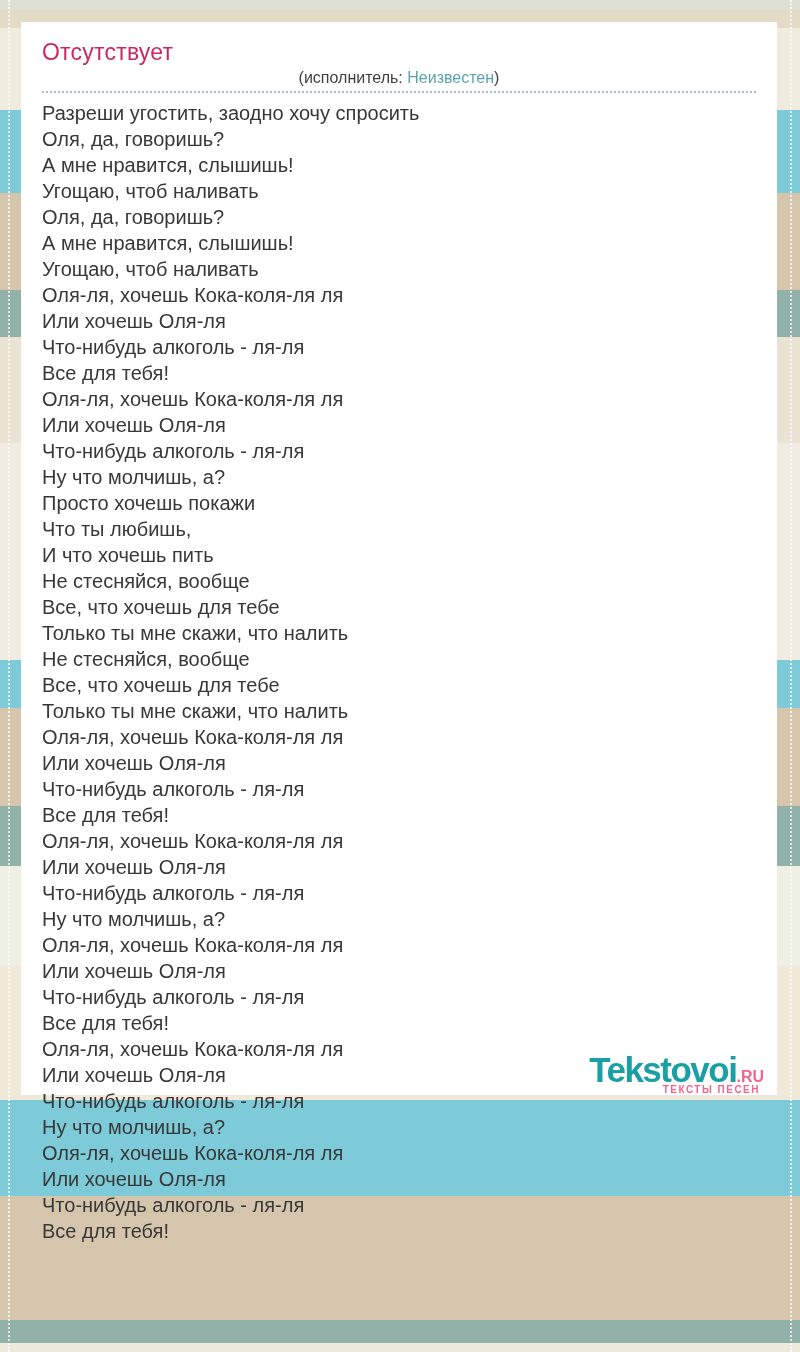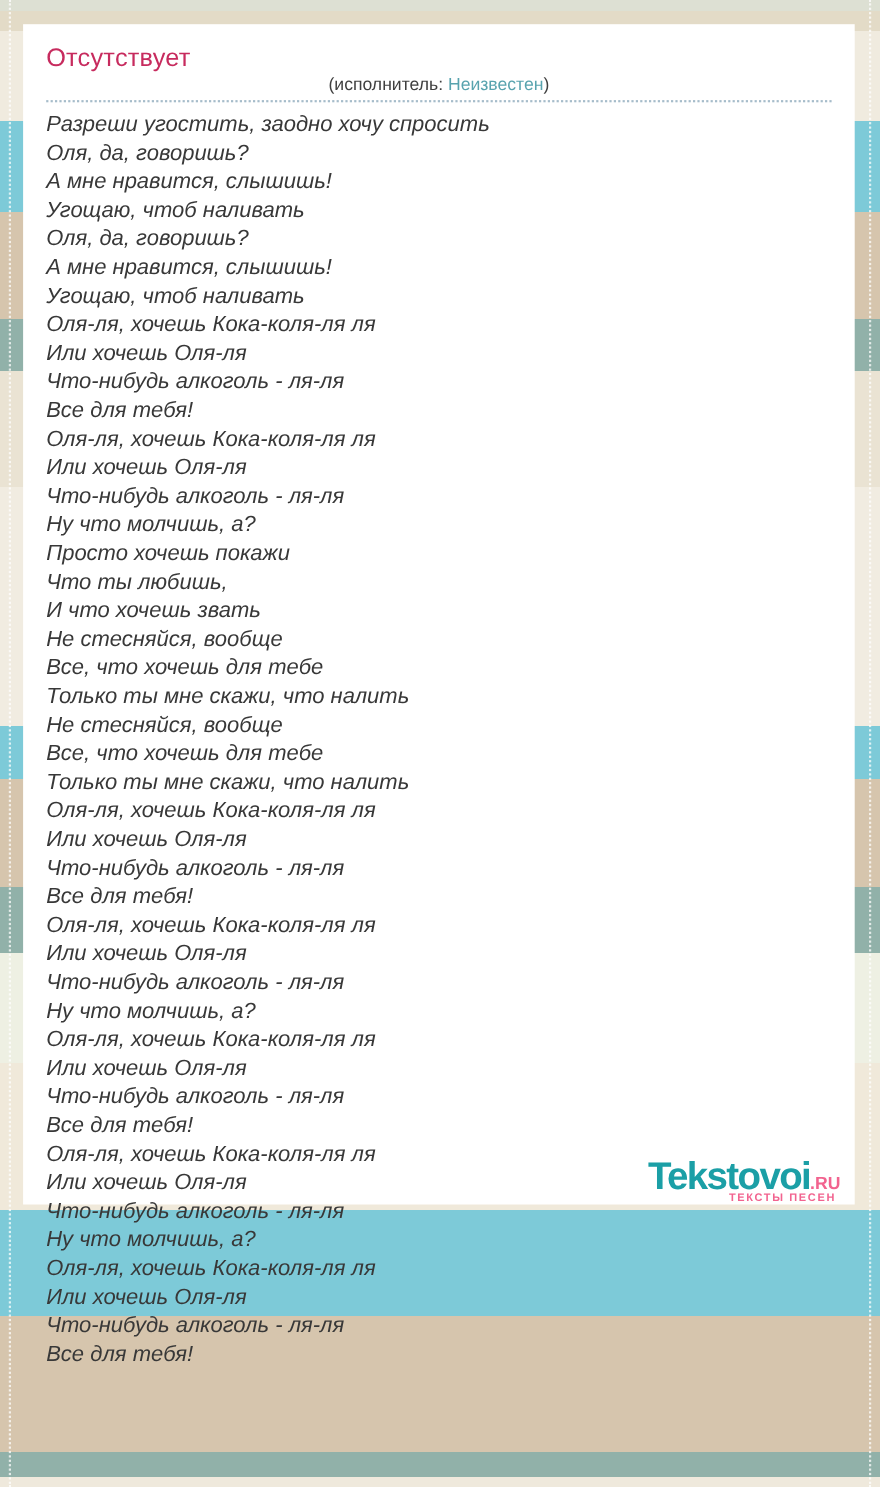--- a/index.html
+++ b/index.html
@@ -83,21 +83,20 @@
   }
   .sep {
     border-bottom: 2px dotted var(--separator);
     margin-top: 3px;
   }
   .lyrics {
     margin-top: 7px;
     font-size: 20px;
     line-height: 26px;
     color: var(--body_text);
-    font-style: italic;
   }
   .lyric-line { white-space: pre; }
 
   .logo {
     position: absolute;
     right: 13px;
     bottom: 0px;
     text-align: right;
     line-height: 1;
     cursor: pointer;
@@ -151,21 +150,21 @@
       <div class="lyric-line">Оля-ля, хочешь Кока-коля-ля ля</div>
       <div class="lyric-line">Или хочешь Оля-ля</div>
       <div class="lyric-line">Что-нибудь алкоголь - ля-ля</div>
       <div class="lyric-line">Все для тебя!</div>
       <div class="lyric-line">Оля-ля, хочешь Кока-коля-ля ля</div>
       <div class="lyric-line">Или хочешь Оля-ля</div>
       <div class="lyric-line">Что-нибудь алкоголь - ля-ля</div>
       <div class="lyric-line">Ну что молчишь, а?</div>
       <div class="lyric-line">Просто хочешь покажи</div>
       <div class="lyric-line">Что ты любишь,</div>
-      <div class="lyric-line">И что хочешь звать</div>
+      <div class="lyric-line">И что хочешь пить</div>
       <div class="lyric-line">Не стесняйся, вообще</div>
       <div class="lyric-line">Все, что хочешь для тебе</div>
       <div class="lyric-line">Только ты мне скажи, что налить</div>
       <div class="lyric-line">Не стесняйся, вообще</div>
       <div class="lyric-line">Все, что хочешь для тебе</div>
       <div class="lyric-line">Только ты мне скажи, что налить</div>
       <div class="lyric-line">Оля-ля, хочешь Кока-коля-ля ля</div>
       <div class="lyric-line">Или хочешь Оля-ля</div>
       <div class="lyric-line">Что-нибудь алкоголь - ля-ля</div>
       <div class="lyric-line">Все для тебя!</div>

